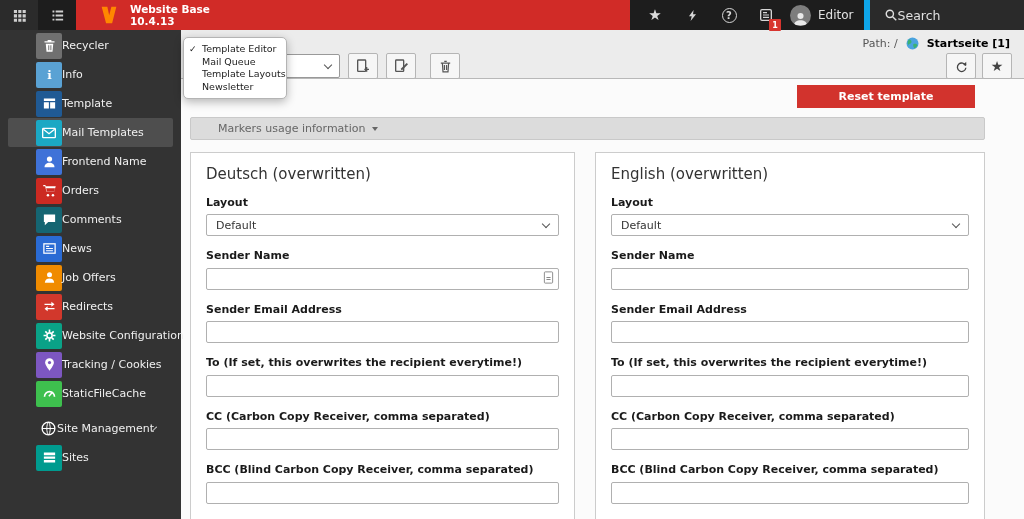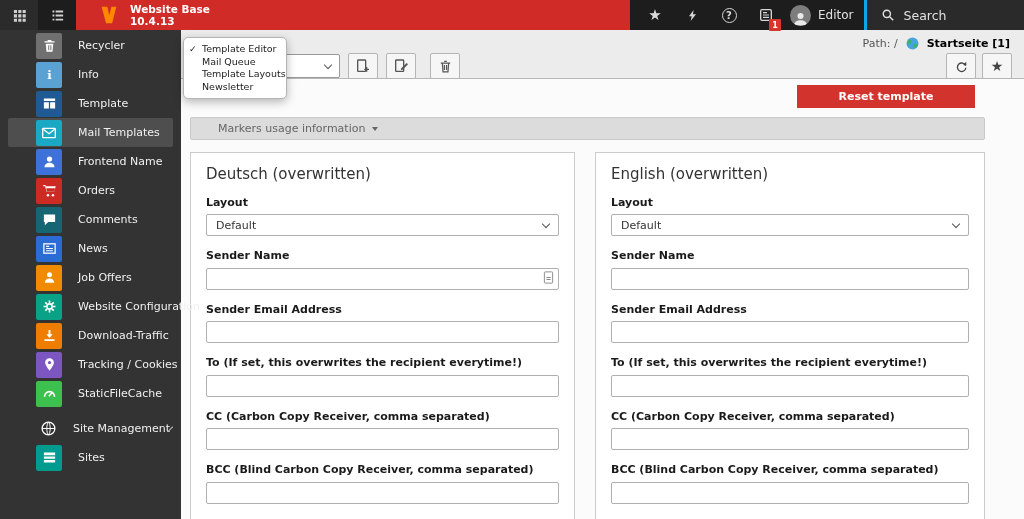--- a/index.html
+++ b/index.html
@@ -14,29 +14,29 @@
   .brand-text { margin-left:10px; line-height:1.15; }
   .brand-text div { font-size:10.5px; font-weight:bold; }
   .tb-icons { display:flex; align-items:center; padding:0 10px 0 12px; gap:11px; }
   .tb-ic { position:relative; width:26px; height:30px; display:flex; align-items:center; justify-content:center; color:#d6d6d6; cursor:pointer; }
   .tb-star { font-size:15px; color:#dadada; }
   .help-circle { width:15px; height:15px; border:1.6px solid #d6d6d6; border-radius:50%; font-size:10px; font-weight:bold; display:flex; align-items:center; justify-content:center; }
   .badge { position:absolute; bottom:-1px; right:-2px; min-width:12px; height:12px; background:#d8352f; color:#fff; font-size:8px; font-weight:bold; display:flex; align-items:center; justify-content:center; border-radius:1px; padding:0 2px; }
   .avatar-wrap { display:flex; align-items:center; gap:7px; cursor:pointer; }
   .avatar { width:21px; height:21px; border-radius:50%; background:#7d7d7d; overflow:hidden; display:flex; align-items:flex-end; justify-content:center; }
   .user-label { color:#e0e0e0; font-size:12px; }
-  .tb-search { flex:1; background:#2a2a2a; border-left:3px solid #0ea5e9; display:flex; align-items:center; padding-left:14px; gap:9px; color:#e0e0e0; cursor:text; }
+  .tb-search { flex:1; background:#2a2a2a; border-left:6px solid #0ea5e9; display:flex; align-items:center; padding-left:14px; color:#e0e0e0; cursor:text; }
   .tb-search span { font-size:12.5px; }
 
   
   .sidebar { position:absolute; top:30px; left:0; width:181px; bottom:0; background:#333333; padding-top:1px; z-index:10; }
   .sb-item { height:29px; margin:0 8px; padding-left:28px; display:flex; align-items:center; border-radius:2px; cursor:pointer; }
   .sb-item.selected { background:#4e4e4e; }
   .tile { width:26px; height:26px; border-radius:2px; display:flex; align-items:center; justify-content:center; flex:0 0 26px; }
-  .sb-label { color:#f0f0f0; font-size:11px; margin-left:16px; white-space:nowrap; }
+  .sb-label { color:#f0f0f0; font-size:11px; margin-left:0; white-space:nowrap; }
   .sb-section { height:29px; margin:6px 8px 0 8px; padding-left:28px; display:flex; align-items:center; cursor:pointer; }
   .sb-section .globe { width:17px; height:17px; margin-left:4px; color:#fff; }
   .sb-section .sb-label { }
   .chev-up { width:6px; height:6px; border-left:1.5px solid #bbb; border-top:1.5px solid #bbb; transform:rotate(45deg); margin-left:auto; margin-right:22px; }
 
   
   .content { position:absolute; top:30px; left:181px; width:843px; bottom:0; background:#fbfbfb; }
   .docheader { position:relative; height:49px; background:#ececec; border-bottom:1px solid #b8b8b8; }
   .path-row { position:absolute; top:7px; right:14px; display:flex; align-items:center; gap:8px; font-size:11px; color:#555; }
   .path-page { font-weight:bold; color:#000; }
@@ -213,35 +213,35 @@
     <div class="sb-item">
       <span class="tile" style="background:#f08b00">
         <svg width="15" height="15" viewBox="0 0 24 24" fill="#fff">
           <circle cx="12" cy="7.5" r="4"></circle>
           <path d="M4.5 20.5c0-4.3 3.4-6.8 7.5-6.8s7.5 2.5 7.5 6.8h-15z"></path>
         </svg>
       </span>
       <span class="sb-label">Job Offers</span>
     </div>
     <div class="sb-item">
+      <span class="tile" style="background:#d2382c">
+        <svg width="15" height="15" viewBox="0 0 24 24" fill="#fff">
+          <path d="M4 7.5h11v2H4zM15 4.5l5 4-5 4v-8zM9 14.5h11v2H9zM9 11.5v8l-5-4 5-4z"></path>
+        </svg>
+      </span>
+      <span class="sb-label">Redirects</span>
+    </div>
+    <div class="sb-item">
       <span class="tile" style="background:#0aa287">
         <svg width="15" height="15" viewBox="0 0 24 24" fill="none" stroke="#fff" stroke-width="2.6">
           <circle cx="12" cy="12" r="4.2"></circle>
           <path d="M12 2.5v4M12 17.5v4M2.5 12h4M17.5 12h4M5.3 5.3l2.8 2.8M15.9 15.9l2.8 2.8M18.7 5.3l-2.8 2.8M8.1 15.9l-2.8 2.8"></path>
         </svg>
       </span>
       <span class="sb-label">Website Configuration</span>
-    </div>
-    <div class="sb-item">
-      <span class="tile" style="background:#ef7d00">
-        <svg width="15" height="15" viewBox="0 0 24 24" fill="#fff">
-          <path d="M10.5 3h3v7H17l-5 6-5-6h3.5V3zM4 18h16v2.6H4z"></path>
-        </svg>
-      </span>
-      <span class="sb-label">Download-Traffic</span>
     </div>
     <div class="sb-item">
       <span class="tile" style="background:#7d57c1">
         <svg width="15" height="15" viewBox="0 0 24 24" fill="#fff">
           <path d="M12 2c-3.9 0-7 3-7 6.8C5 13.2 12 22 12 22s7-8.8 7-13.2C19 5 15.9 2 12 2z"></path>
           <circle cx="12" cy="8.8" r="2.6" fill="#7d57c1"></circle>
         </svg>
       </span>
       <span class="sb-label">Tracking / Cookies</span>
     </div>

